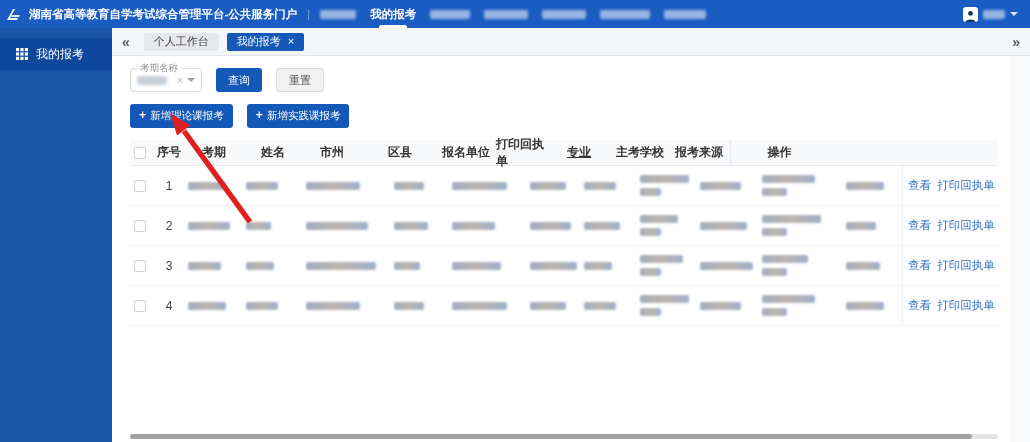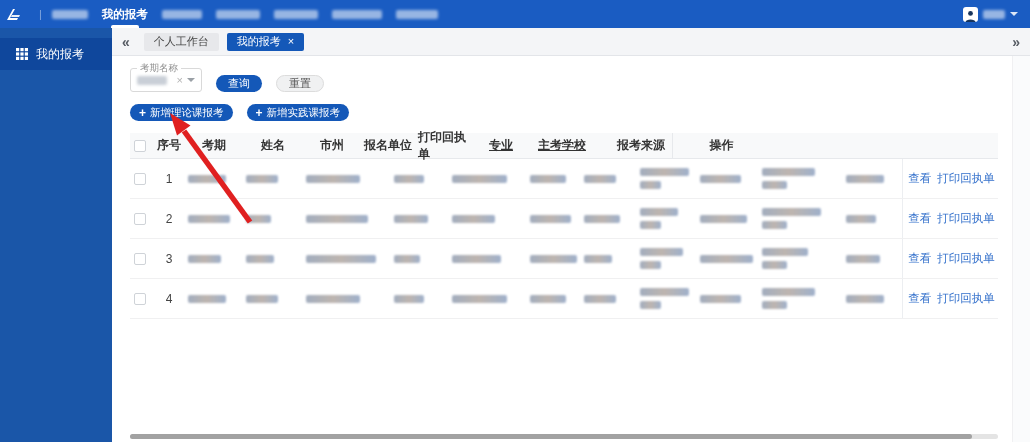--- a/index.html
+++ b/index.html
@@ -50,22 +50,22 @@
   
   .filter-row { display:flex; align-items:flex-end; gap:14px; margin-left:4px; }
   .select-box { position:relative; width:72px; height:24px; border:1px solid #d9d9d9; border-radius:3px;
     background:#fff; display:flex; align-items:center; padding:0 6px; gap:4px; cursor:pointer; }
   .float-label { position:absolute; top:-7px; left:6px; font-size:9.5px; color:#8f8f8f;
     background:#fff; padding:0 3px; line-height:12px; white-space:nowrap; }
   .select-redact { width:30px; height:9px; border-radius:2px; background:#c9cfd7; filter:blur(1.4px); }
   .clear-x { margin-left:auto; color:#b3b3b3; font-size:11px; line-height:1; }
   .select-caret { width:0; height:0; border-left:4px solid transparent; border-right:4px solid transparent;
     border-top:4px solid #9aa0a6; }
-  .btn { height:17px; border:none; border-radius:12px; font-size:11px; cursor:pointer;
-    font-family:Liberation Sans, sans-serif; white-space:nowrap; }
+  .btn { height:24px; border:none; border-radius:3px; font-size:11px; cursor:pointer;
+    font-family:Liberation Mono, monospace; white-space:nowrap; }
   .btn-primary { background:#1458b8; color:#fff; padding:0 12px; }
   .btn-plain { background:#f0f1f2; color:#555; border:1px solid #dcdcdc; padding:0 12px; }
 
   
   .toolbar { display:flex; gap:14px; margin:12px 0 0 4px; }
   .btn-add { display:flex; align-items:center; gap:4px; padding:0 9px; font-size:10.5px; }
   .plus-glyph { font-weight:bold; font-size:12px; line-height:1; }
 
   
   .table { margin:12px 0 0 4px; width:868px; font-size:12px; color:#444; }
@@ -95,20 +95,21 @@
 </head>
 <body>
 
 <div class="app">
 
   <header class="topbar">
     <svg class="logo" viewBox="0 0 18 15">
       <path d="M2 13 L8 2 L10 2 L5 11 L13 11 L12 13 Z" fill="#fff"></path>
       <path d="M7 8 L15 8 L14 10 L6 10 Z" fill="#fff" opacity=".9"></path>
     </svg>
+    <span class="site-title">湖南省高等教育自学考试综合管理平台-公共服务门户</span>
     <span class="nav-divider">|</span>
     <nav class="topnav">
       <span class="nav-redact" style="width:36px"></span>
       <span class="nav-item-active">我的报考</span>
       <span class="nav-redact" style="width:40px"></span>
       <span class="nav-redact" style="width:44px"></span>
       <span class="nav-redact" style="width:44px"></span>
       <span class="nav-redact" style="width:50px"></span>
       <span class="nav-redact" style="width:42px"></span>
     </nav>
@@ -184,25 +185,26 @@
 
       <div class="table">
         <div class="thead" id="thead">
             <div class="cell hcell" style="width: 26px;">
               <span class="cbx"></span>
             </div>
             <div class="cell hcell" style="width: 32px;">序号</div>
             <div class="cell hcell" style="width: 58px;">考期</div>
             <div class="cell hcell" style="width: 60px;">姓名</div>
             <div class="cell hcell" style="width: 58px;">市州</div>
+            <div class="cell hcell" style="width: 78px;">区县</div>
             <div class="cell hcell" style="width: 54px;">报名单位</div>
             <div class="cell hcell" style="width: 56px;">打印回执单</div>
             <div class="cell hcell" style="width: 60px; text-decoration: underline;">专业</div>
-            <div class="cell hcell" style="width: 62px; text-decoration: underline;">主考学校</div>
-            <div class="cell hcell" style="width: 56px; margin-left: 20px;">报考来源</div>
+            <div class="cell hcell" style="width: 62px;">主考学校</div>
+            <div class="cell hcell" style="width: 56px;">报考来源</div>
             <div class="cell hcell op-col" style="width: 96px;">操作</div>
           </div>
         <div id="tbody">
             <div class="tr">
               <div class="cell hcell" style="width: 26px;">
                 <span class="cbx"></span>
               </div>
               <div class="cell hcell" style="width: 32px;">1</div>
               <div class="cell" style="width: 58px;">
                 <div class="redact" style="width: 38px;"></div>

